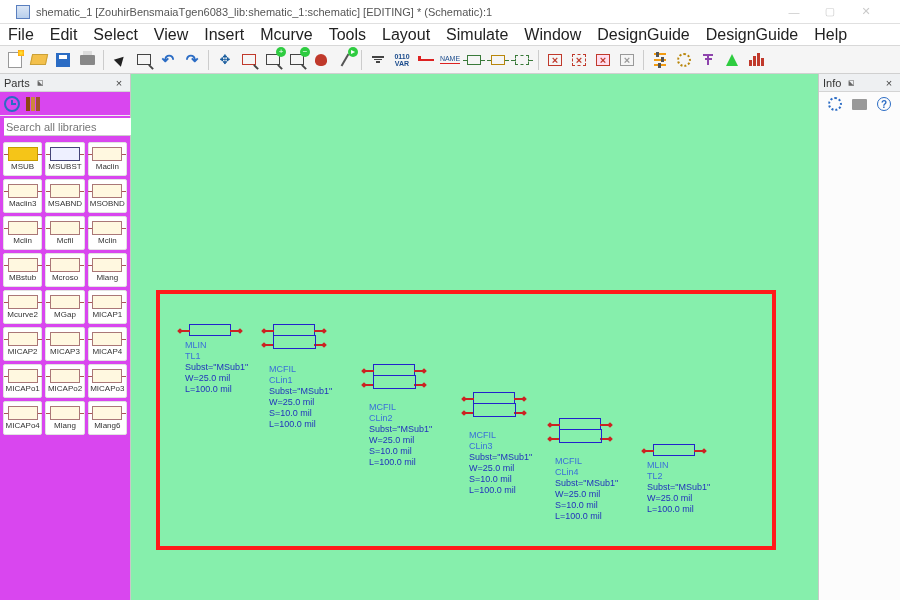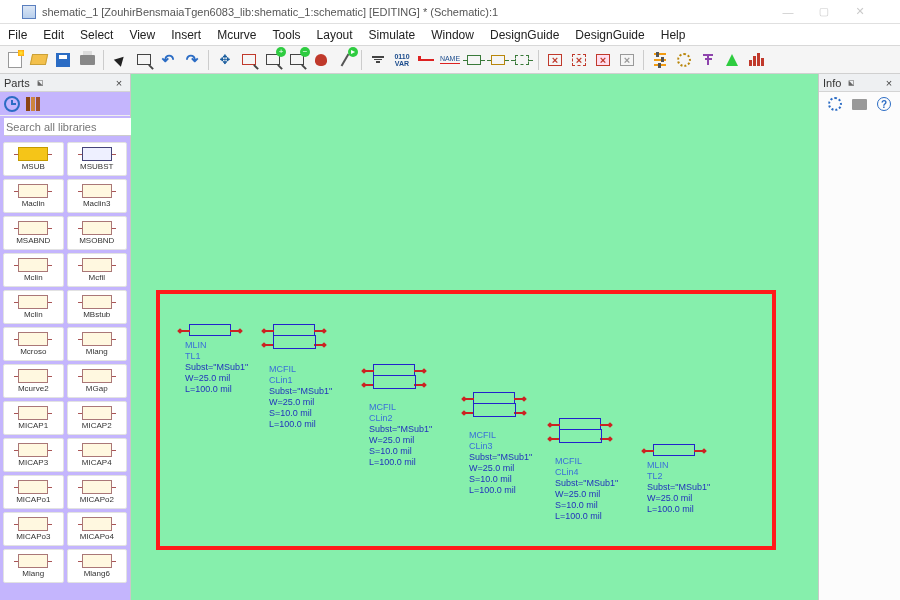--- a/index.html
+++ b/index.html
@@ -1,46 +1,46 @@
 <!DOCTYPE html>
 <html><head>
 <meta charset="utf-8">
 <style>
   * { box-sizing: border-box; }
   html, body { margin:0; padding:0; width:900px; height:600px; font-family: "Segoe UI", Tahoma, sans-serif; font-size:11px; overflow:hidden; background:#fff; color:#222; }
-  .titlebar { height:24px; background:#fff; display:flex; align-items:center; padding:0 22px; border-bottom:1px solid #e0e0e0; }
+  .titlebar { height:24px; background:#fff; display:flex; align-items:center; padding:0 16px; border-bottom:1px solid #e0e0e0; }
   .titlebar .ticon { width:14px; height:14px; margin-right:6px; border:1px solid #5a7fbf; background:linear-gradient(#dbe6f5,#b8cfec); }
   .titlebar .ttext { flex:1; color:#555; font-size:11px; white-space:nowrap; overflow:hidden; }
   .winbtns { display:flex; }
   .winbtn { width:36px; height:20px; display:flex; align-items:center; justify-content:center; color:#666; }
   .menubar { height:22px; display:flex; align-items:stretch; border-bottom:1px solid #d8d8d8; }
-  .menubar .mitem { padding:0 8px; display:flex; align-items:center; font-size:12px; color:#222; }
+  .menubar .mitem { padding:0 8px; display:flex; align-items:center; font-size:16px; color:#222; }
   .toolbar { height:28px; background:#f5f5f5; border-bottom:1px solid #d0d0d0; display:flex; align-items:center; padding:0 4px; gap:2px; }
   .tbtn { width:22px; height:22px; display:flex; align-items:center; justify-content:center; border:1px solid transparent; border-radius:2px; position:relative; }
   .tsep { width:1px; height:20px; background:#ccc; margin:0 3px; }
   .body { display:flex; height:526px; }
-  .partspanel { width:131px; border-right:1px solid #c8c8c8; display:flex; flex-direction:column; background:#c4b5fd; }
+  .partspanel { width:131px; border-right:1px solid #c8c8c8; display:flex; flex-direction:column; background:#d946ef; }
   .panelhdr { height:18px; background:#eef0f2; border-bottom:1px solid #d4d4d4; display:flex; align-items:center; padding:0 4px; font-size:11px; color:#333; }
   .panelhdr .x { margin-left:auto; color:#444; width:14px; text-align:center; }
   .panelhdr .pin { margin-left:4px; width:14px; text-align:center; color:#666; transform:rotate(45deg); font-size:10px; }
   .ptool { height:24px; display:flex; align-items:center; padding:0 4px; gap:6px; border-bottom:1px solid #eee; }
   .clockicon { width:16px; height:16px; border:2px solid #2b6cc4; border-radius:50%; position:relative; }
   .clockicon::before { content:''; position:absolute; left:45%; top:20%; width:2px; height:5px; background:#2b6cc4; }
   .clockicon::after { content:''; position:absolute; left:45%; top:45%; width:5px; height:2px; background:#2b6cc4; }
   .libicon { display:flex; gap:1px; }
   .libicon span { width:4px; height:14px; background:#8b4513; }
   .libicon span:nth-child(2){background:#cd853f;}
   .libicon span:nth-child(3){background:#a0522d;}
   .search { height:24px; display:flex; padding:2px 4px; gap:3px; }
   .search input { flex:1; height:18px; border:none; border-bottom:1px solid #ccc; font-size:11px; padding:0 2px; color:#888; outline:none; }
   .funnel { width:0; height:0; border-left:6px solid transparent; border-right:6px solid transparent; border-top:8px solid #4caf50; position:relative; }
   .funnel::after { content:''; position:absolute; left:-2px; top:7px; width:4px; height:5px; background:#4caf50; }
   .libsel { padding:3px 4px; }
   .libsel select { width:100%; height:19px; font-size:11px; border:1px solid #bbb; background:#fff; }
-  .palette { flex:1; overflow:auto; padding:2px 3px; display:grid; grid-template-columns:1fr 1fr; gap:3px; align-content:start; }
+  .palette { flex:1; overflow:auto; padding:2px 3px; display:grid; grid-template-columns:1fr 1fr 1fr; gap:3px; align-content:start; }
   .pcell { border:1px solid #e2e2e2; border-radius:2px; height:34px; display:flex; flex-direction:column; align-items:center; justify-content:center; font-size:8px; color:#333; background:#fff; position:relative; }
   .pcell .pglyph { width:30px; height:14px; border:1px solid #a77; background:#fff8e0; margin-bottom:1px; position:relative; }
   .pcell .pglyph.blue { border-color:#447; background:#eef0ff; }
   .pcell .pglyph.msub { background:#f5c518; border-color:#c49a00; }
   .pcell .pglyph::before, .pcell .pglyph::after { content:''; position:absolute; width:4px; height:1px; background:#a55; top:50%; }
   .pcell .pglyph::before { left:-5px; }
   .pcell .pglyph::after { right:-5px; }
   .canvaswrap { flex:1; position:relative; overflow:hidden; background:#86efac; }
   .dotgrid { position:absolute; inset:0; background-image: radial-gradient(circle, #888 0.6px, transparent 0.6px); background-size:12px 12px; background-position:4px 4px; }
   .redbox { position:absolute; border:4px solid #ff1a1a; }

